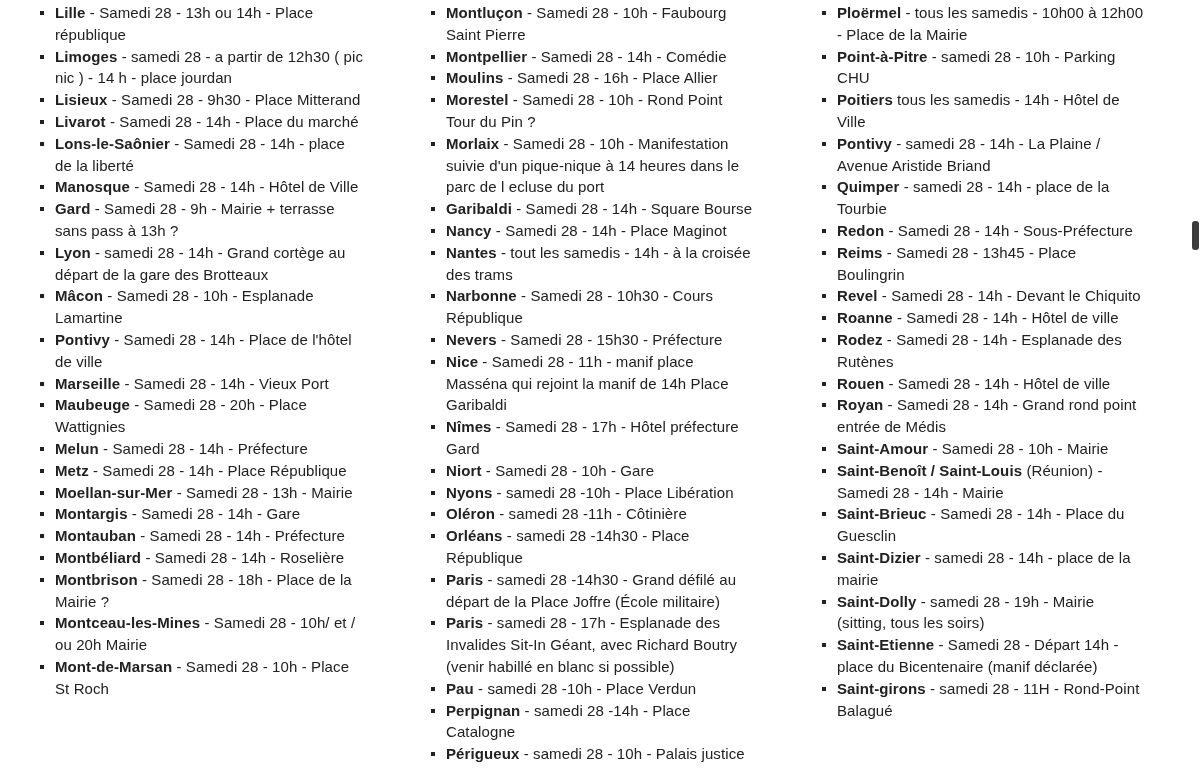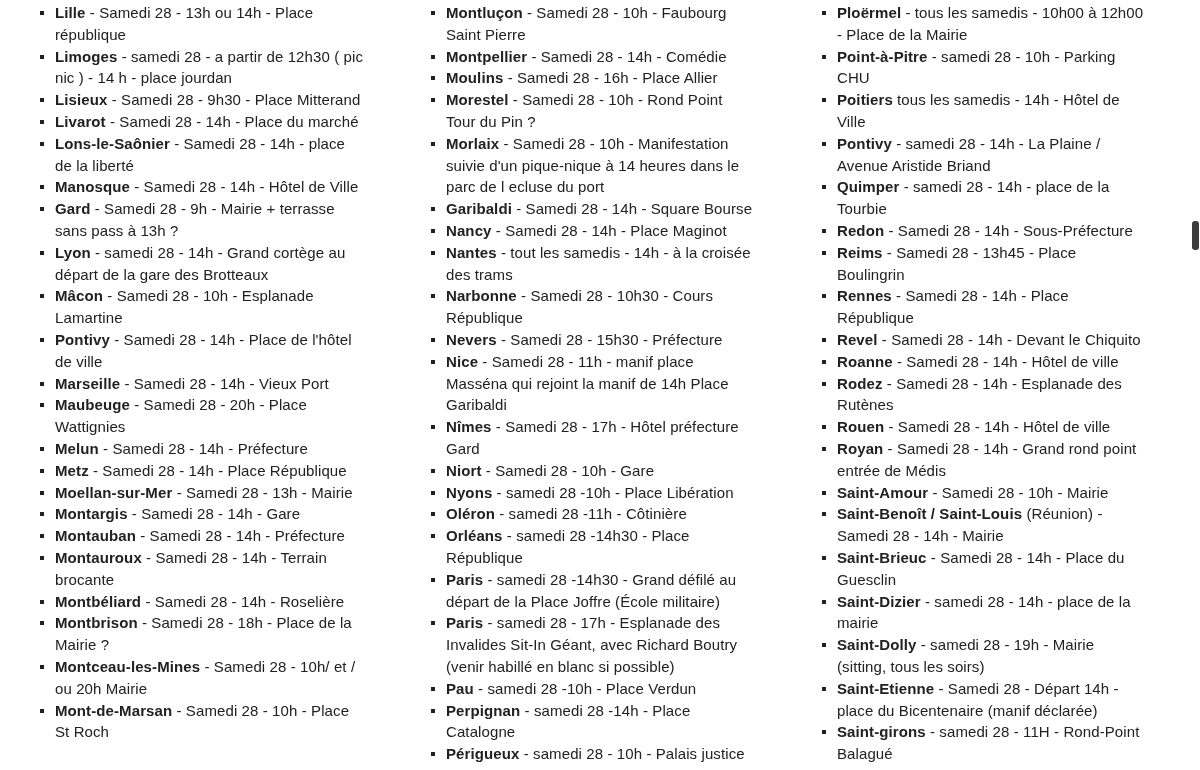--- a/index.html
+++ b/index.html
@@ -89,21 +89,20 @@
         <li><span class="city">Lyon</span><span> - samedi 28 - 14h - Grand cortège au départ de la gare des Brotteaux</span></li>
         <li><span class="city">Mâcon</span><span> - Samedi 28 - 10h - Esplanade Lamartine</span></li>
         <li><span class="city">Pontivy</span><span> - Samedi 28 - 14h - Place de l'hôtel de ville</span></li>
         <li><span class="city">Marseille</span><span> - Samedi 28 - 14h - Vieux Port</span></li>
         <li><span class="city">Maubeuge</span><span> - Samedi 28 - 20h - Place Wattignies</span></li>
         <li><span class="city">Melun</span><span> - Samedi 28 - 14h - Préfecture</span></li>
         <li><span class="city">Metz</span><span> - Samedi 28 - 14h - Place République</span></li>
         <li><span class="city">Moellan-sur-Mer</span><span> - Samedi 28 - 13h - Mairie</span></li>
         <li><span class="city">Montargis</span><span> - Samedi 28 - 14h - Gare</span></li>
         <li><span class="city">Montauban</span><span> - Samedi 28 - 14h - Préfecture</span></li>
-        <li><span class="city">Montauroux</span><span> - Samedi 28 - 14h - Terrain brocante</span></li>
         <li><span class="city">Montbéliard</span><span> - Samedi 28 - 14h - Roselière</span></li>
         <li><span class="city">Montbrison</span><span> - Samedi 28 - 18h - Place de la Mairie ?</span></li>
         <li><span class="city">Montceau-les-Mines</span><span> - Samedi 28 - 10h/ et / ou 20h Mairie</span></li>
         <li><span class="city">Mont-de-Marsan</span><span> - Samedi 28 - 10h - Place St Roch</span></li>
       </ul>
   </div>
   <div class="col">
     <ul class="events">
         <li><span class="city">Montluçon</span><span> - Samedi 28 - 10h - Faubourg Saint Pierre</span></li>
         <li><span class="city">Montpellier</span><span> - Samedi 28 - 14h - Comédie</span></li>
@@ -130,21 +129,20 @@
   </div>
   <div class="col">
     <ul class="events">
         <li><span class="city">Ploërmel</span><span> - tous les samedis - 10h00 à 12h00 - Place de la Mairie</span></li>
         <li><span class="city">Point-à-Pitre</span><span> - samedi 28 - 10h - Parking CHU</span></li>
         <li><span class="city">Poitiers</span><span> tous les samedis - 14h - Hôtel de Ville</span></li>
         <li><span class="city">Pontivy</span><span> - samedi 28 - 14h - La Plaine / Avenue Aristide Briand</span></li>
         <li><span class="city">Quimper</span><span> - samedi 28 - 14h - place de la Tourbie</span></li>
         <li><span class="city">Redon</span><span> - Samedi 28 - 14h - Sous-Préfecture</span></li>
         <li><span class="city">Reims</span><span> - Samedi 28 - 13h45 - Place Boulingrin</span></li>
-        <li><span class="city">Rennes</span><span> - Samedi 28 - 14h - Place République</span></li>
         <li><span class="city">Revel</span><span> - Samedi 28 - 14h - Devant le Chiquito</span></li>
         <li><span class="city">Roanne</span><span> - Samedi 28 - 14h - Hôtel de ville</span></li>
         <li><span class="city">Rodez</span><span> - Samedi 28 - 14h - Esplanade des Rutènes</span></li>
         <li><span class="city">Rouen</span><span> - Samedi 28 - 14h - Hôtel de ville</span></li>
         <li><span class="city">Royan</span><span> - Samedi 28 - 14h - Grand rond point entrée de Médis</span></li>
         <li><span class="city">Saint-Amour</span><span> - Samedi 28 - 10h - Mairie</span></li>
         <li><span class="city">Saint-Benoît / Saint-Louis</span><span> (Réunion) - Samedi 28 - 14h - Mairie</span></li>
         <li><span class="city">Saint-Brieuc</span><span> - Samedi 28 - 14h - Place du Guesclin</span></li>
         <li><span class="city">Saint-Dizier</span><span> - samedi 28 - 14h - place de la mairie</span></li>
         <li><span class="city">Saint-Dolly</span><span> - samedi 28 - 19h - Mairie (sitting, tous les soirs)</span></li>

